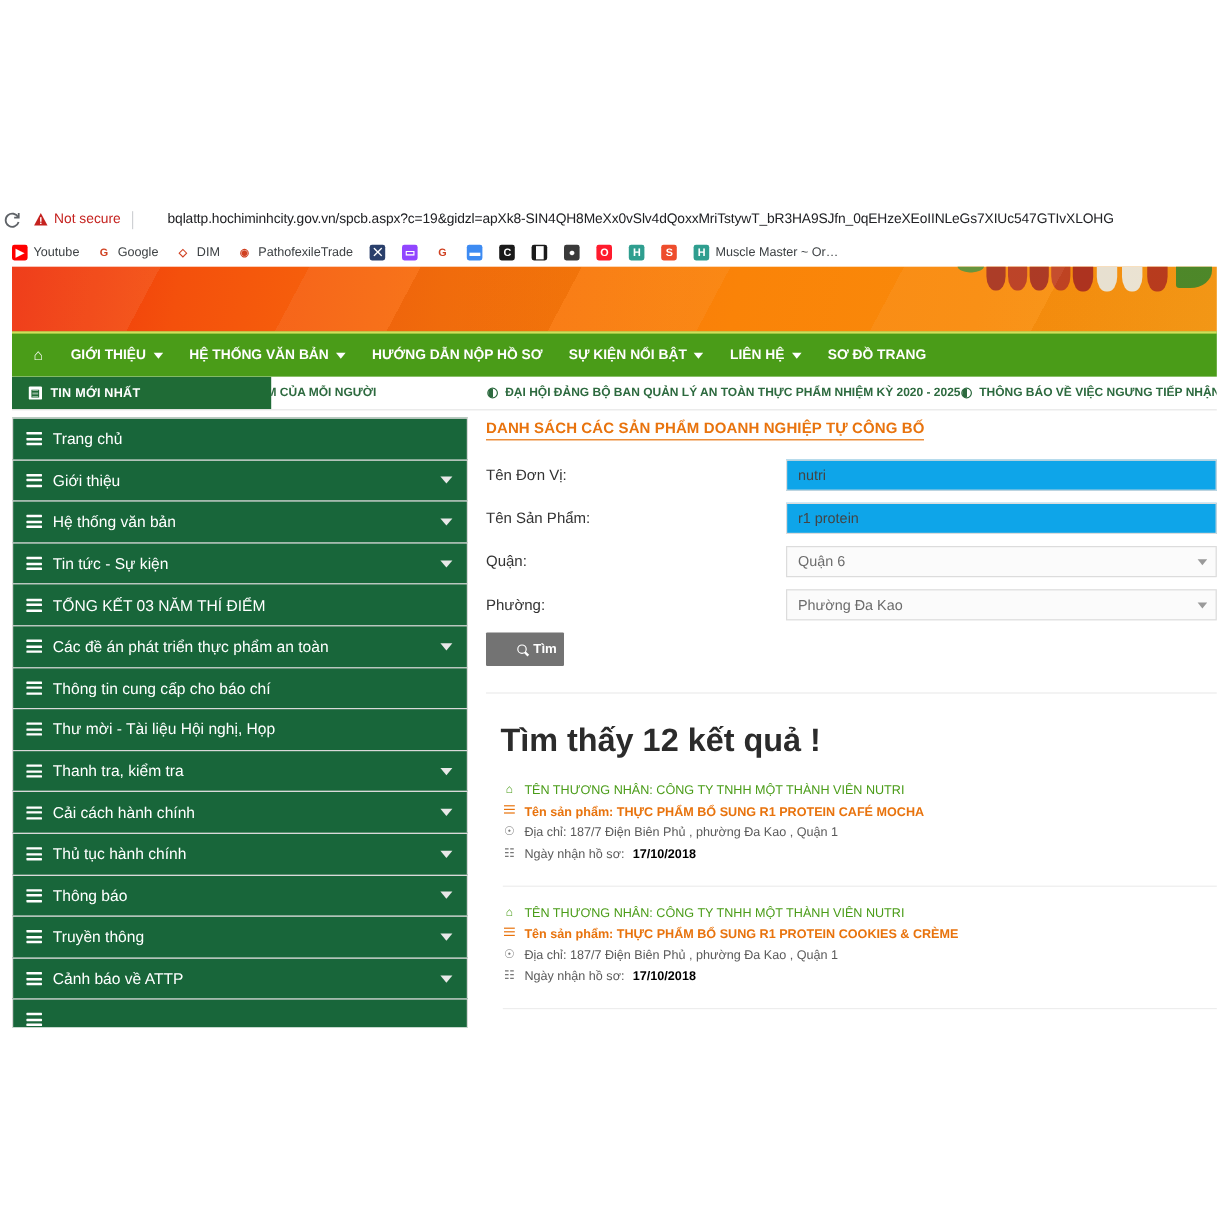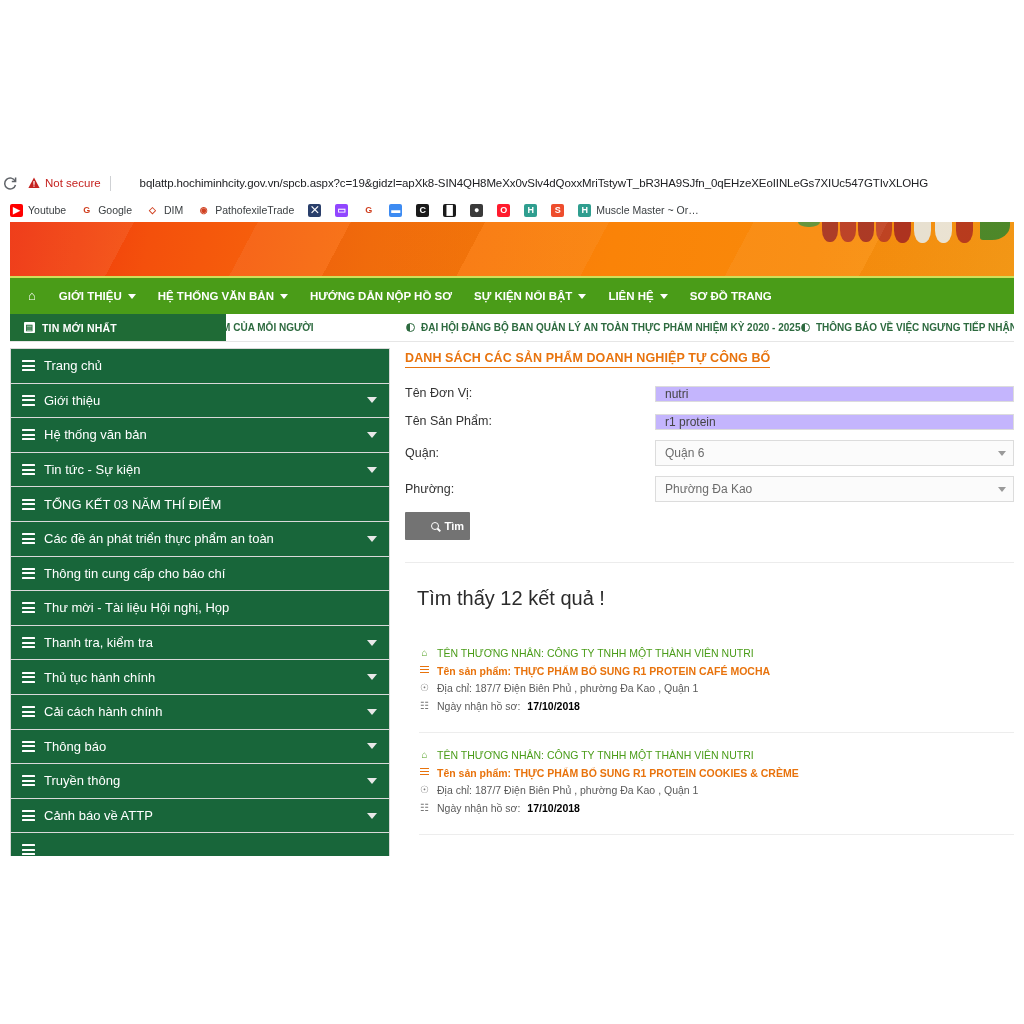--- a/index.html
+++ b/index.html
@@ -273,23 +273,23 @@
     margin-bottom: 10px;
   }
   .flabel {
     width: 250px;
     flex: 0 0 auto;
     font-size: 12.5px;
     color: #333333;
   }
   .fctl { flex: 1 1 auto; min-width: 0; position: relative; }
   .finput {
-    width: 100%; height: 16px;
+    width: 100%; height: 26px;
     border: 1px solid #dcdcdc;
-    background: #c4b5fd;
+    background: #0ea5e9;
     font-size: 12px;
     color: #444444;
     padding: 0 9px;
     font-family: "Liberation Sans", sans-serif;
     outline: none;
   }
   .fselect {
     width: 100%; height: 26px;
     border: 1px solid #dcdcdc;
     background: #fbfbfb;
@@ -337,24 +337,24 @@
     background: #ffffff;
     transform: rotate(45deg);
   }
 
   .results-wrap {
     margin-top: 22px;
     border-top: 1px solid #ececec;
     padding-top: 24px;
   }
   .results-count {
-    font-size: 20px;
+    font-size: 27px;
     color: #2b2b2b;
-    margin: 0 0 37px 12px;
-    font-weight: normal;
+    margin: 0 0 20px 12px;
+    font-weight: bold;
   }
   .result {
     margin: 0 0 16px 14px;
     padding-bottom: 15px;
     border-bottom: 1px solid #ededed;
   }
   .r-line {
     display: flex; align-items: flex-start;
     gap: 7px;
     margin-bottom: 5.5px;
@@ -605,30 +605,30 @@
           </span>
           <span class="side-label">Thanh tra, kiểm tra</span>
           <span class="side-caret"></span>
         </div>
         <div class="side-item">
           <span class="side-ico">
             <i></i>
             <i></i>
             <i></i>
           </span>
+          <span class="side-label">Cải cách hành chính</span>
+          <span class="side-caret"></span>
+        </div>
+        <div class="side-item">
+          <span class="side-ico">
+            <i></i>
+            <i></i>
+            <i></i>
+          </span>
           <span class="side-label">Thủ tục hành chính</span>
-          <span class="side-caret"></span>
-        </div>
-        <div class="side-item">
-          <span class="side-ico">
-            <i></i>
-            <i></i>
-            <i></i>
-          </span>
-          <span class="side-label">Cải cách hành chính</span>
           <span class="side-caret"></span>
         </div>
         <div class="side-item">
           <span class="side-ico">
             <i></i>
             <i></i>
             <i></i>
           </span>
           <span class="side-label">Thông báo</span>
           <span class="side-caret"></span>

